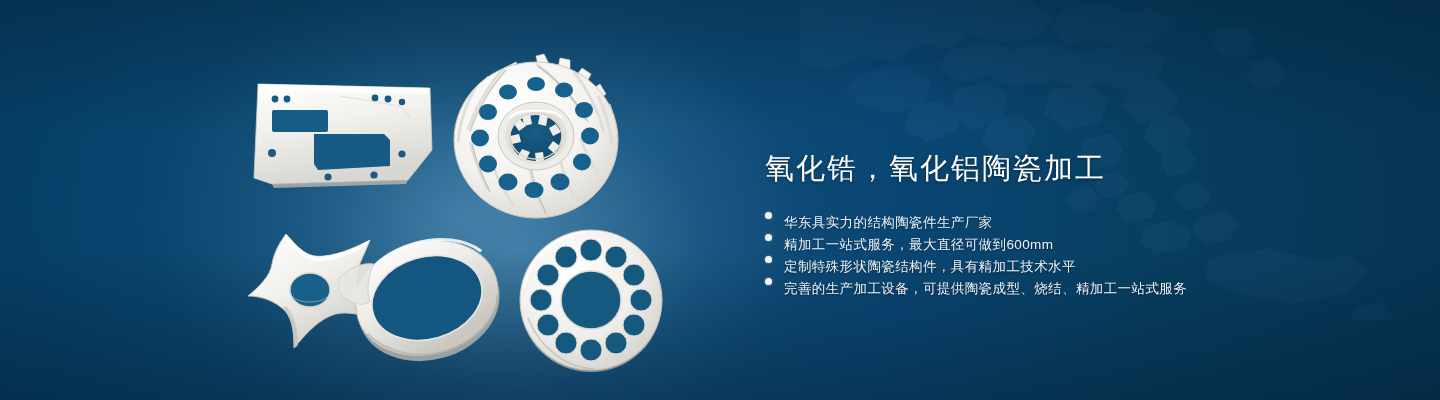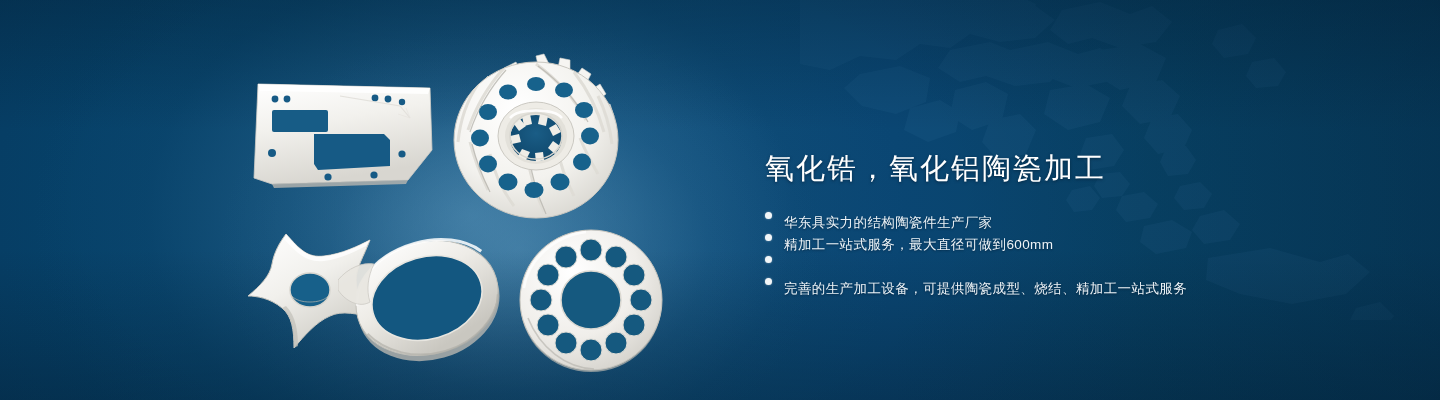--- a/index.html
+++ b/index.html
@@ -312,20 +312,21 @@
       <li class="bullet">
         <span class="dot"></span>
         <span class="btext">华东具实力的结构陶瓷件生产厂家</span>
       </li>
       <li class="bullet">
         <span class="dot"></span>
         <span class="btext">精加工一站式服务，最大直径可做到600mm</span>
       </li>
       <li class="bullet">
         <span class="dot"></span>
+        <span class="btext">定制特殊形状陶瓷结构件，具有精加工技术水平</span>
       </li>
       <li class="bullet">
         <span class="dot"></span>
         <span class="btext">完善的生产加工设备，可提供陶瓷成型、烧结、精加工一站式服务</span>
       </li>
     </ul>
   </div>
 
 </div>
 

